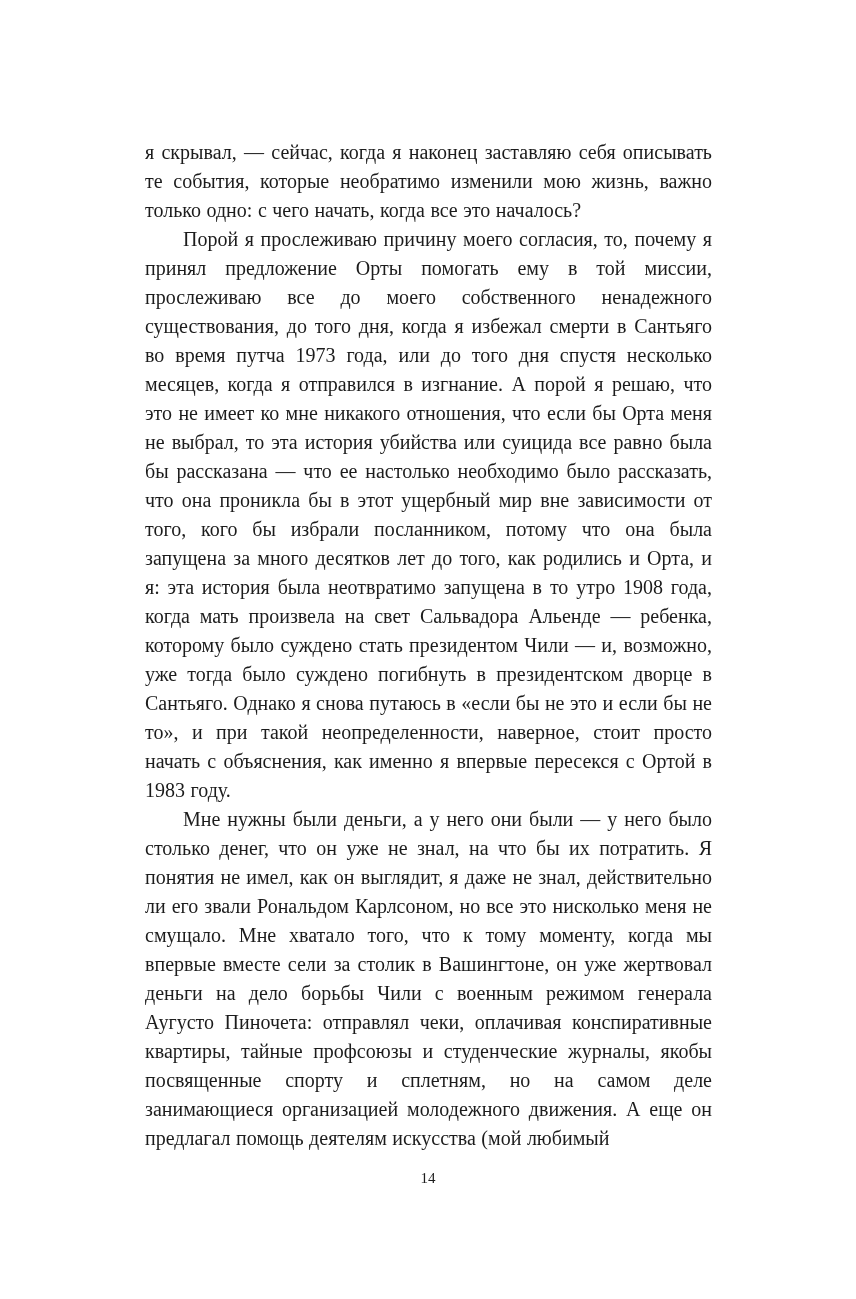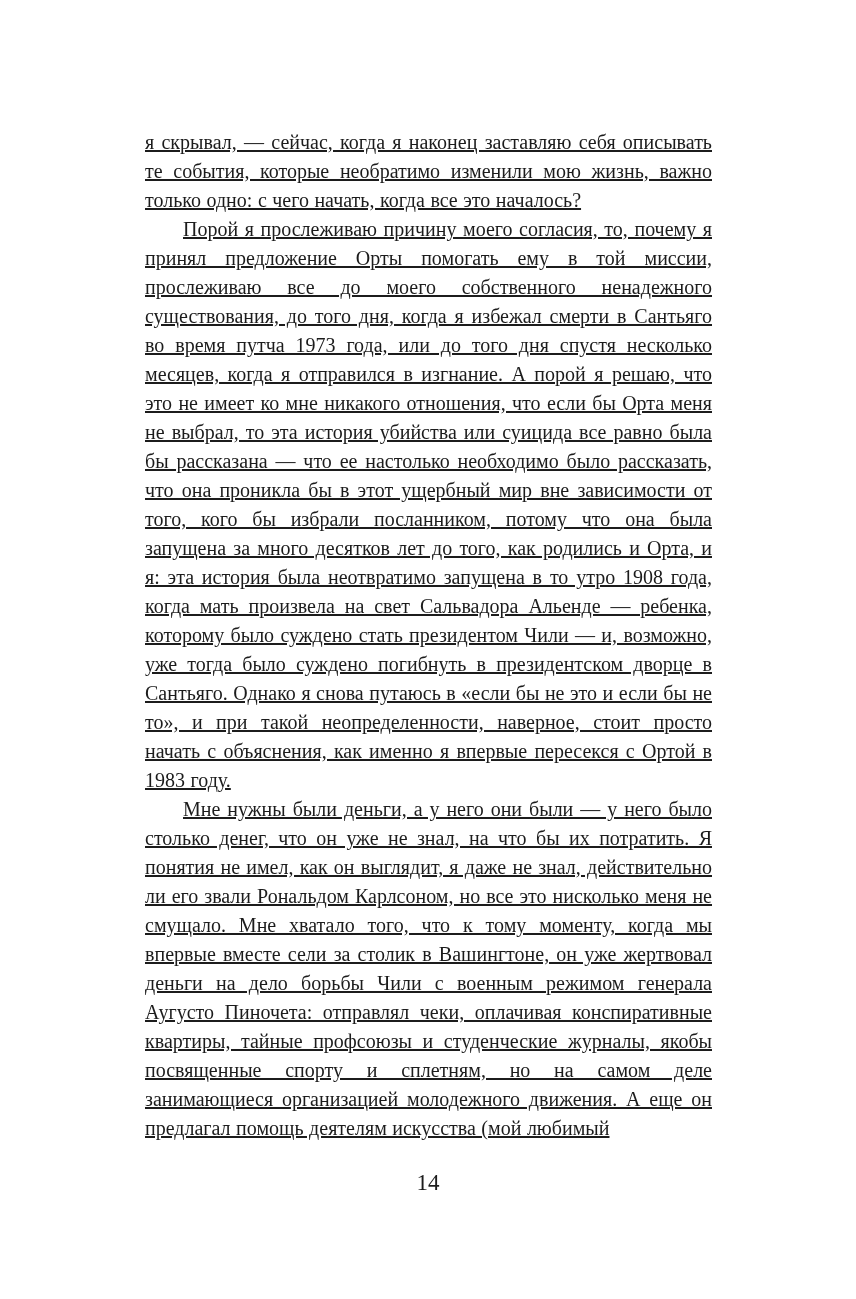--- a/index.html
+++ b/index.html
@@ -22,45 +22,44 @@
       top: 80px;
       left: 0;
       width: 100%;
       text-align: center;
       font-size: 16px;
       letter-spacing: 2px;
       color: #222222;
     }
     .text-block {
       position: absolute;
-      top: 128px;
+      top: 138px;
       left: 145px;
       width: 567px;
       font-size: 20px;
       line-height: 29px;
       text-align: justify;
       hyphens: auto;
       -webkit-hyphens: auto;
       word-spacing: 0.5px;
-      text-decoration: underline;
     }
     .para {
       margin: 0;
       text-indent: 38px;
     }
     .para.no-indent {
       text-indent: 0;
     }
     .folio {
       position: absolute;
       top: 1170px;
       left: 0;
       width: 100%;
       text-align: center;
-      font-size: 23px;
+      font-size: 15px;
       color: #1c1c1c;
     }
   </style>
 </head>
 <body>
 
 <div class="book-page">
 
   <div class="text-block">
     <p class="para no-indent">я скрывал, — сейчас, когда я наконец заставляю себя описывать те события, которые необратимо изменили мою жизнь, важно только одно: с чего начать, когда все это началось?</p>

